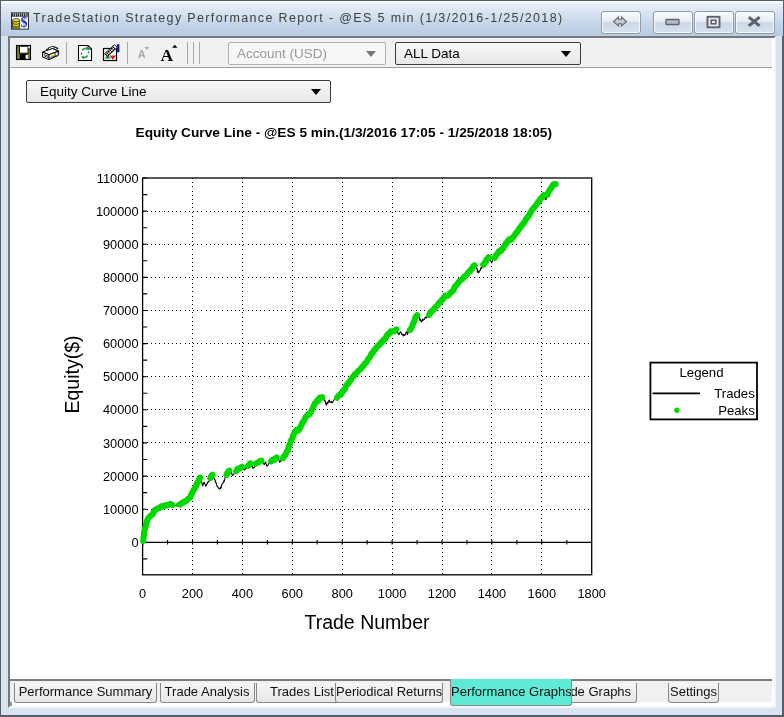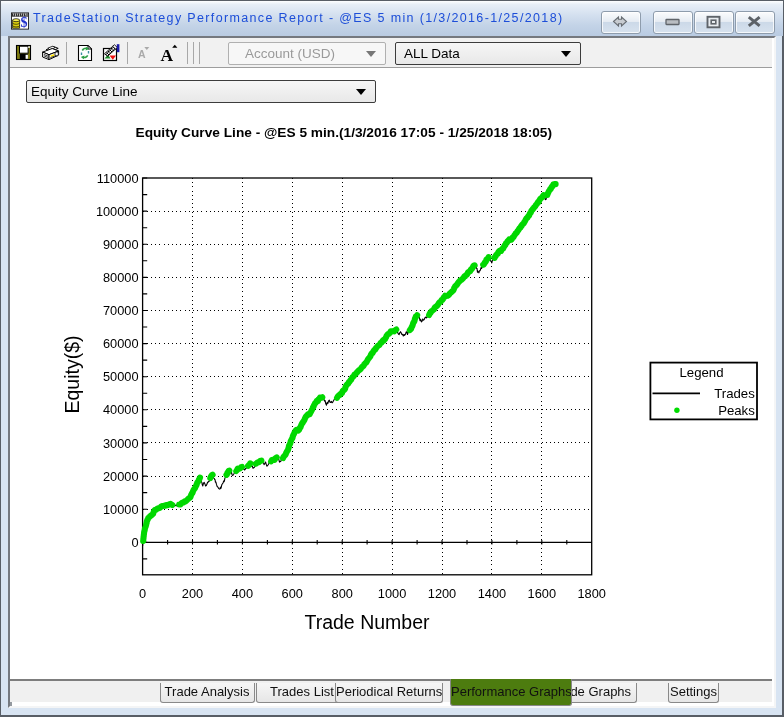--- a/index.html
+++ b/index.html
@@ -3,38 +3,38 @@
 <meta charset="utf-8">
 <style>
 html,body{margin:0;padding:0;}
 body{width:784px;height:717px;position:relative;overflow:hidden;font-family:"Liberation Sans",sans-serif;background:#d8e4f2;}
 .abs{position:absolute;}
 
 #frame{left:0;top:0;width:784px;height:717px;border:1px solid #585e66;border-right-width:2px;border-bottom-width:2px;box-sizing:border-box;background:#d8e4f2;}
 
 #titlebar{left:1px;top:1px;width:782px;height:35px;background:linear-gradient(180deg,#fdfeff 0%,#e7eef7 10%,#d4e0ef 40%,#c3d3e7 70%,#b9cbe2 100%);}
 #title-ico{left:11px;top:12px;width:18px;height:18px;}
-#title-text{left:33px;top:10.5px;font-size:12.5px;color:#1d4ed8;white-space:nowrap;letter-spacing:1.35px;}
+#title-text{left:33px;top:10.5px;font-size:12.5px;color:#404040;white-space:nowrap;letter-spacing:1.35px;}
 .capbtn{top:11px;height:21px;border:1px solid #8e9cac;border-radius:3px;background:linear-gradient(180deg,#fbfcfd 0%,#e6ecf3 45%,#ccd9e8 50%,#d7e2ee 100%);box-shadow:inset 0 0 0 1px rgba(255,255,255,.75);}
 
 #clientedge{left:8px;top:36px;width:768px;height:672px;background:#fff;border-top:2px solid #75797f;border-left:2px solid #75797f;border-right:2px solid #f4f5f6;border-bottom:2px solid #f4f5f6;box-sizing:border-box;}
 #toolbar{left:10px;top:38px;width:762px;height:30px;background:#f1f1f1;border-bottom:1px solid #9d9d9d;box-sizing:border-box;}
 .tsep{position:absolute;top:4px;width:1px;height:22px;background:#a8a8a8;}
 
 .combo{position:absolute;box-sizing:border-box;border-radius:2px;}
-#combo-account{left:228px;top:42px;width:158px;height:23px;border:1px solid #b0b0b0;background:#f7f7f7;color:#9a9a9a;font-size:13.5px;line-height:21px;padding-left:16px;}
+#combo-account{left:228px;top:42px;width:158px;height:23px;border:1px solid #b0b0b0;background:#f7f7f7;color:#9a9a9a;font-size:13.5px;line-height:21px;padding-left:8px;}
 #combo-alldata{left:395px;top:42px;width:186px;height:23px;border:1px solid #3c3c3c;background:linear-gradient(180deg,#f6f6f6,#e8e8e8);color:#000;font-size:13.5px;line-height:21px;padding-left:8px;}
-#combo-equity{left:26px;top:80px;width:350px;height:23px;border:1px solid #3c3c3c;background:linear-gradient(180deg,#f6f6f6,#e8e8e8);color:#000;font-size:13.5px;line-height:21px;padding-left:4px;}
+#combo-equity{left:26px;top:80px;width:305px;height:23px;border:1px solid #3c3c3c;background:linear-gradient(180deg,#f6f6f6,#e8e8e8);color:#000;font-size:13.5px;line-height:21px;padding-left:13px;}
 .arrow{position:absolute;width:0;height:0;border-left:5px solid transparent;border-right:5px solid transparent;border-top:6px solid #000;top:8px;}
 
 #content{left:10px;top:68px;width:762px;height:613px;background:#fff;border-bottom:2px solid #7d7d7d;box-sizing:border-box;}
 
 #tabstrip{left:10px;top:681px;width:762px;height:21px;background:#f0f0f0;}
 .tab{position:absolute;top:2px;height:20px;background:linear-gradient(180deg,#f6f6f6,#e6e6e6);border:1px solid #898989;border-top:none;border-radius:0 0 3px 3px;box-sizing:border-box;font-size:13px;color:#111;text-align:center;line-height:18px;white-space:nowrap;overflow:hidden;}
-.tab.active{top:-2px;height:27px;background:#4d7c0f;border-top:none;z-index:5;line-height:26px;font-size:13px;}
+.tab.active{top:-2px;height:27px;background:#5eead4;border-top:none;z-index:5;line-height:26px;font-size:13px;}
 </style>
 </head>
 <body>
 <div id="frame" class="abs"></div>
 <div id="titlebar" class="abs"></div>
 <svg id="title-ico" class="abs" viewBox="0 0 18 18" xmlns="http://www.w3.org/2000/svg">
   <rect x="0.4" y="0.9" width="17.2" height="16.2" fill="#fff" stroke="#000" stroke-width="0.8"></rect>
   <rect x="0.8" y="1.3" width="16.4" height="3.4" fill="#303030"></rect>
   <path d="M2.5 1.5v2 M4.5 1.5v2.8 M6.5 1.5v2 M8.5 1.5v2.8 M10.5 1.5v2 M12.5 1.5v2.8 M14.5 1.5v2 M16 1.5v2.8" stroke="#e8e8e8" stroke-width=".7" fill="none"></path>
   <g>
@@ -200,19 +200,20 @@
 <polyline points="547.3,195 547.6,193.7 548,193.2 548.5,192.1 549.1,190.8 549.7,190.2 550.2,189.1 550.8,188.9 551.3,187.9 551.8,186.7 552.3,186.6 553.4,184.4 554.5,184 555.6,184.1" fill="none" stroke="#00d800" stroke-width="6.1" stroke-linecap="round" stroke-linejoin="round"></polyline>
 <rect x="650.4" y="362.6" width="106.6" height="56.8" fill="#fff" stroke="#000" stroke-width="1.8"></rect>
 <text x="701.5" y="376.6" font-family="Liberation Sans, sans-serif" font-size="13.2" fill="#000" text-anchor="middle">Legend</text>
 <line x1="652.5" y1="393.4" x2="700" y2="393.4" stroke="#000" stroke-width="1.6"></line>
 <text x="754.8" y="398.1" font-family="Liberation Sans, sans-serif" font-size="13.2" fill="#000" text-anchor="end">Trades</text>
 <circle cx="676.9" cy="410.3" r="2.7" fill="#00dc00"></circle>
 <text x="754.8" y="415.1" font-family="Liberation Sans, sans-serif" font-size="13.2" fill="#000" text-anchor="end">Peaks</text>
 </svg>
 <div id="combo-equity" class="combo abs">Equity Curve Line<span class="arrow" style="right:9px;"></span></div>
 <div id="tabstrip" class="abs">
+  <div class="tab" style="left:4px;width:143px;">Performance Summary</div>
   <div class="tab" style="left:149.5px;width:95px;">Trade Analysis</div>
   <div class="tab" style="left:246px;width:92px;">Trades List</div>
   <div class="tab" style="left:325px;width:108px;">Periodical Returns</div>
   <div class="tab active" style="left:440px;width:122px;">Performance Graphs</div>
   <div class="tab" style="left:536px;width:90.5px;">Trade Graphs</div>
   <div class="tab" style="left:658px;width:51px;text-align:center;">Settings</div>
 </div>
 
 </body></html>

